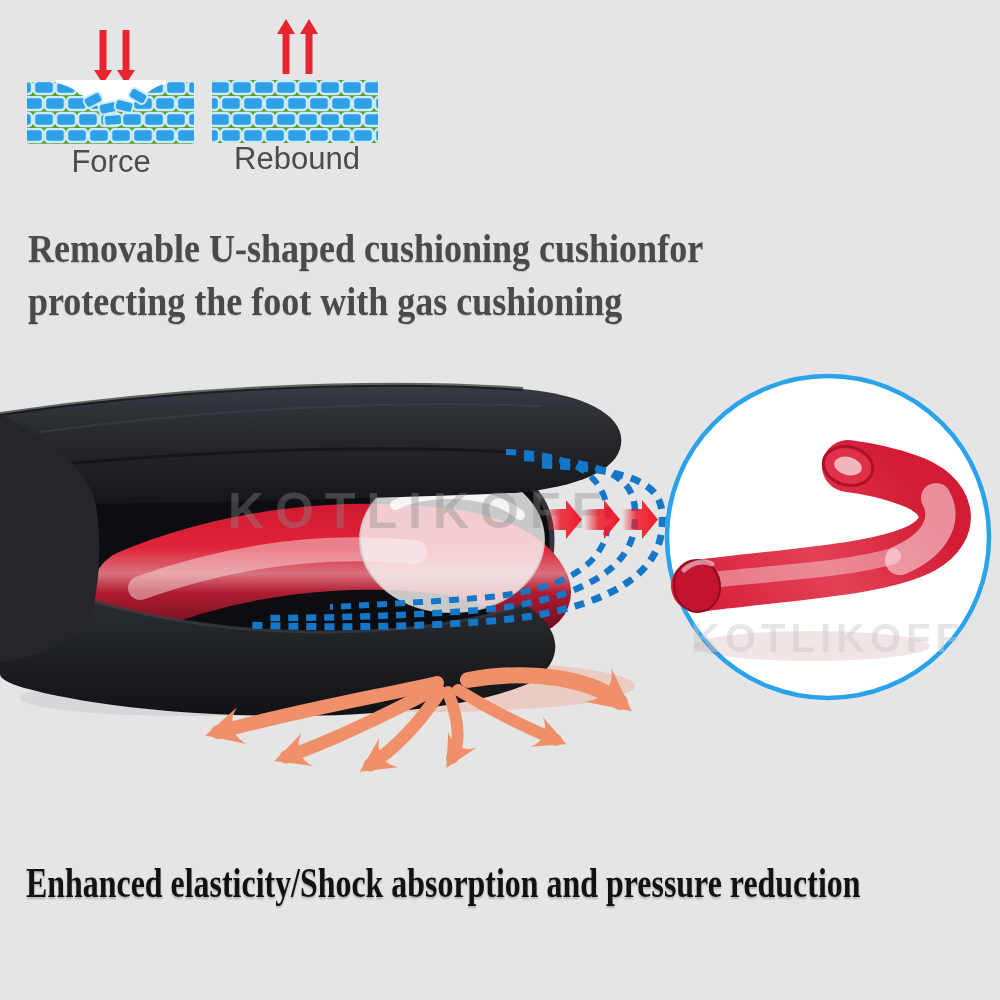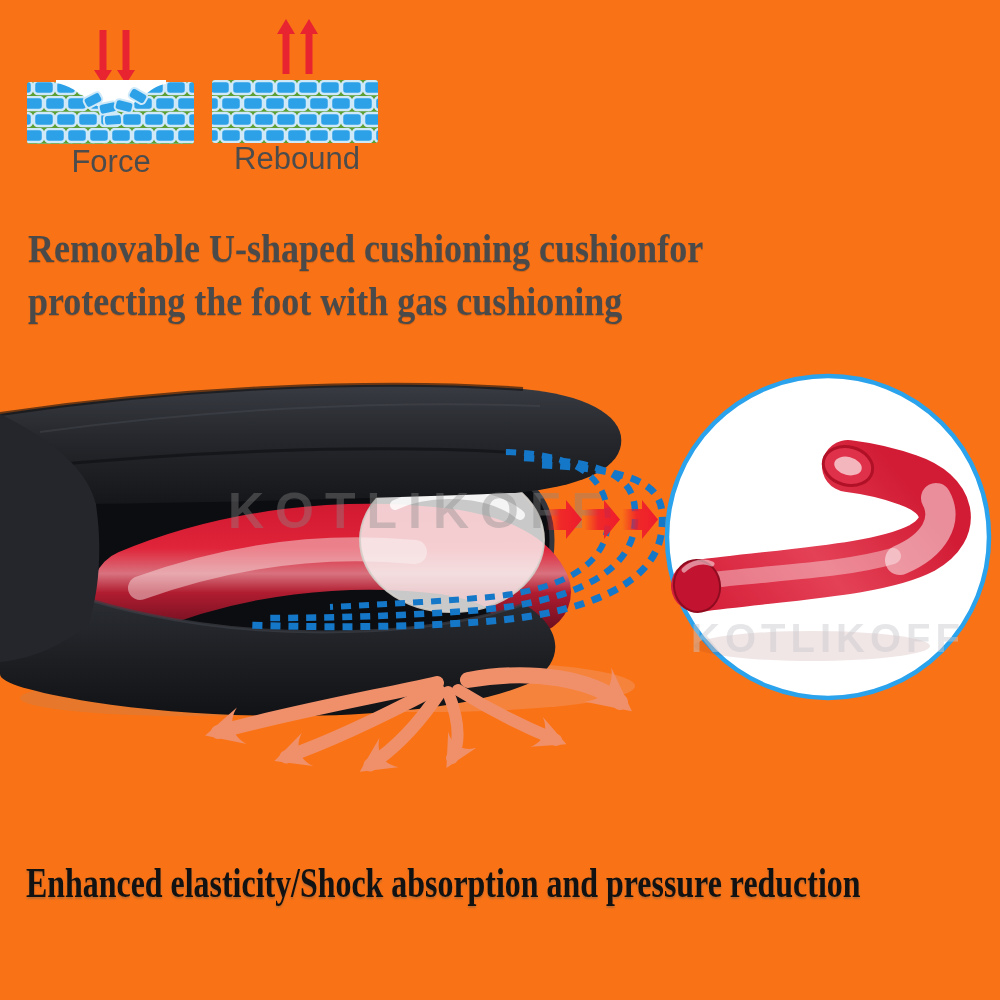--- a/index.html
+++ b/index.html
@@ -1,17 +1,17 @@
 <!DOCTYPE html>
 <html><head>
 <meta charset="utf-8">
 <style>
   html,body{margin:0;padding:0;background:#ffffff;}
   .stage{
-    position:relative;width:1000px;height:1000px;background:#f97316;overflow:hidden;
+    position:relative;width:1000px;height:1000px;background:#e5e5e5;overflow:hidden;
     font-family:"Liberation Sans", sans-serif;
   }
   .gfx{position:absolute;left:0;top:0;width:1000px;height:1000px;}
   .headline{
     position:absolute;left:28px;top:222px;
     font-family:"Liberation Serif", serif;font-weight:bold;font-size:40px;
     color:#4a4a4a;line-height:1.33;white-space:nowrap;
     transform:scaleX(.90);transform-origin:left top;
     text-shadow:0 1px 1px rgba(0,0,0,.18);
   }

